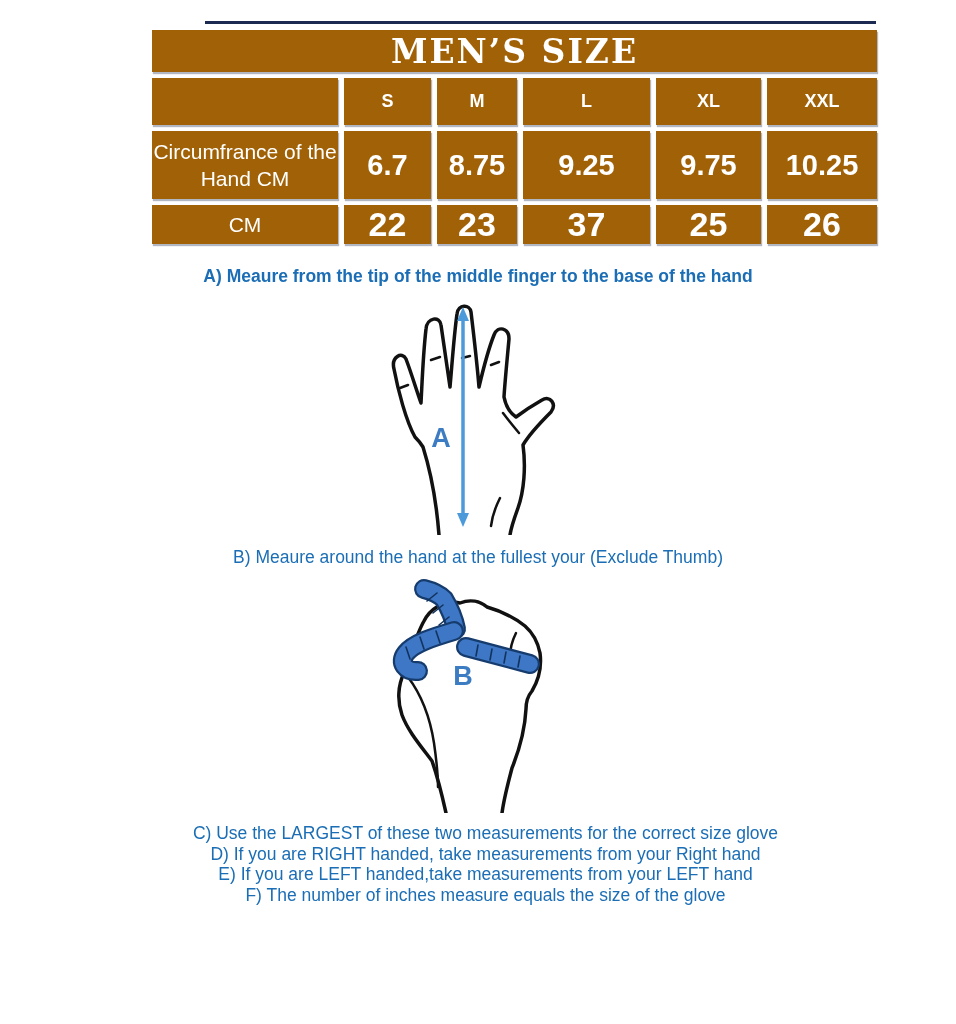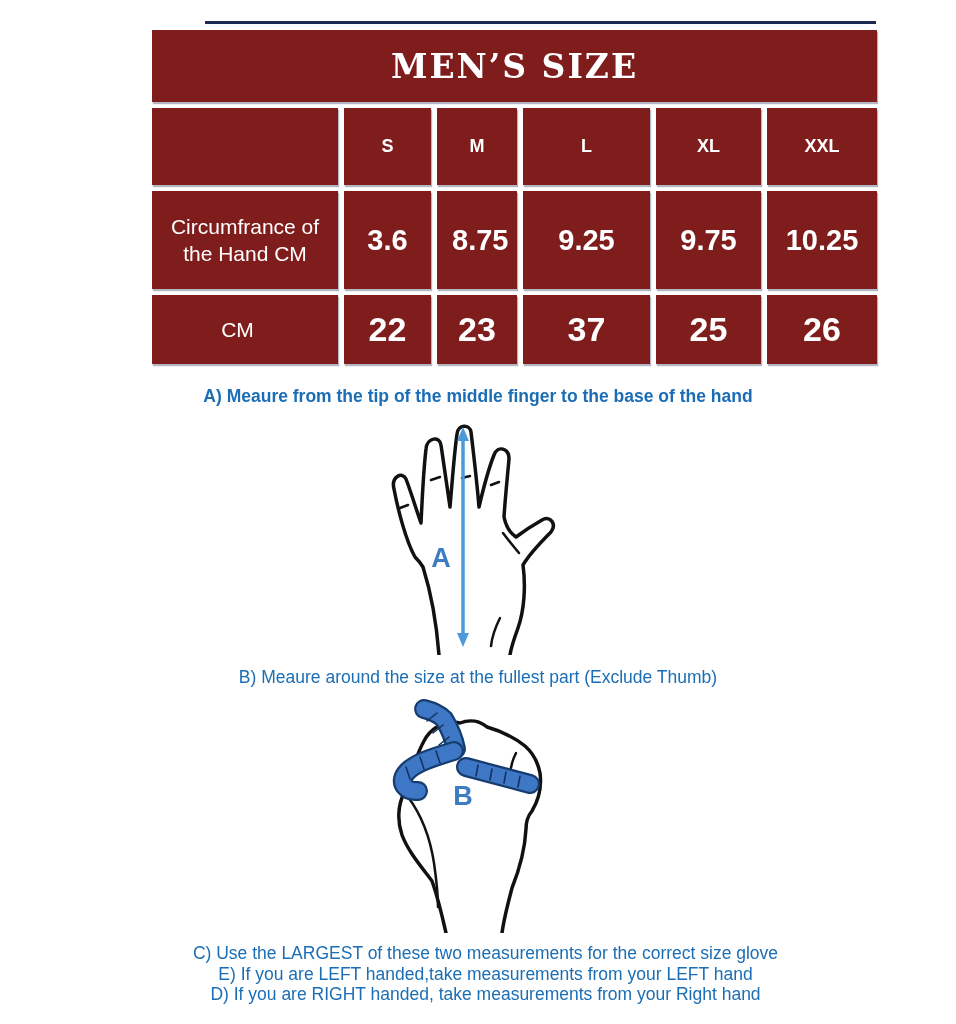--- a/index.html
+++ b/index.html
@@ -14,22 +14,22 @@
   .top-rule{
     position:absolute;left:205px;top:21px;width:671px;height:3px;
     background:#1c2a52;
   }
   
   table.size-table{
     border-collapse:separate;border-spacing:6px;table-layout:fixed;
     margin:24px 0 0 146px;width:737px;
   }
   table.size-table th,table.size-table td{
-    background:#7f1d1d;color:#ffffff;text-align:center;vertical-align:middle;
-    padding:15px;box-shadow:1px 2px 1px rgba(35,50,85,0.35);
+    background:#a16207;color:#ffffff;text-align:center;vertical-align:middle;
+    padding:0;box-shadow:1px 2px 1px rgba(35,50,85,0.35);
   }
   th.banner{
     height:42px;
     font-family:"DejaVu Serif",serif;font-weight:bold;
     font-size:33px;letter-spacing:2px;
   }
   tr.col-head th{height:47px;font-size:18px;font-weight:bold;}
   tr.row-circ td{height:68px;}
   tr.row-cm td{height:34px;}
   td.row-label{
@@ -82,21 +82,21 @@
     <tr class="col-head">
       <th></th>
       <th>S</th>
       <th>M</th>
       <th>L</th>
       <th>XL</th>
       <th>XXL</th>
     </tr>
     <tr class="row-circ">
       <td class="row-label">Circumfrance of the Hand CM</td>
-      <td class="val">3.6</td>
+      <td class="val">6.7</td>
       <td class="val">8.75</td>
       <td class="val">9.25</td>
       <td class="val">9.75</td>
       <td class="val">10.25</td>
     </tr>
     <tr class="row-cm">
       <td class="row-label center">CM</td>
       <td class="val">22</td>
       <td class="val">23</td>
       <td class="val">37</td>
@@ -138,21 +138,21 @@
       <path class="hand-crease" d="M147,203 C142,213 139,222 138,231"></path>
       <g>
         <line x1="110" y1="22" x2="110" y2="222" stroke="#4D9ADB" stroke-width="3.5"></line>
         <polygon points="110,12 104,26 116,26" fill="#4D9ADB"></polygon>
         <polygon points="110,232 104,218 116,218" fill="#4D9ADB"></polygon>
       </g>
       <text class="fig-label" x="88" y="152" text-anchor="middle">A</text>
     </svg>
   </div>
 
-  <p class="inst b">B) Meaure around the size at the fullest part (Exclude Thumb)</p>
+  <p class="inst b">B) Meaure around the hand at the fullest your (Exclude Thumb)</p>
 
   <div class="fig fig-b">
     <svg width="220" height="240" viewBox="0 0 220 240">
       <path class="hand-outline" d="M78,240 C74,222 70,205 64,188
         C52,172 40,158 34,142
         C29,128 30,112 36,100
         C42,84 48,62 56,48
         C62,36 74,29 86,29
         L92,30
         C102,26 112,28 119,34
@@ -185,17 +185,18 @@
         <path class="tape-tick" d="M124,76 L122,87"></path>
         <path class="tape-tick" d="M138,79 L136,90"></path>
         <path class="tape-tick" d="M152,83 L150,94"></path>
       </g>
       <text class="fig-label" x="95" y="112" text-anchor="middle">B</text>
     </svg>
   </div>
 
   <div class="inst-block">
     <p class="inst">C) Use the LARGEST of these two measurements for the correct size glove</p>
+    <p class="inst">D) If you are RIGHT handed, take measurements from your Right hand</p>
     <p class="inst">E) If you are LEFT handed,take measurements from your LEFT hand</p>
-    <p class="inst">D) If you are RIGHT handed, take measurements from your Right hand</p>
+    <p class="inst">F) The number of inches measure equals the size of the glove</p>
   </div>
 
 </div>
 
 </body></html>

